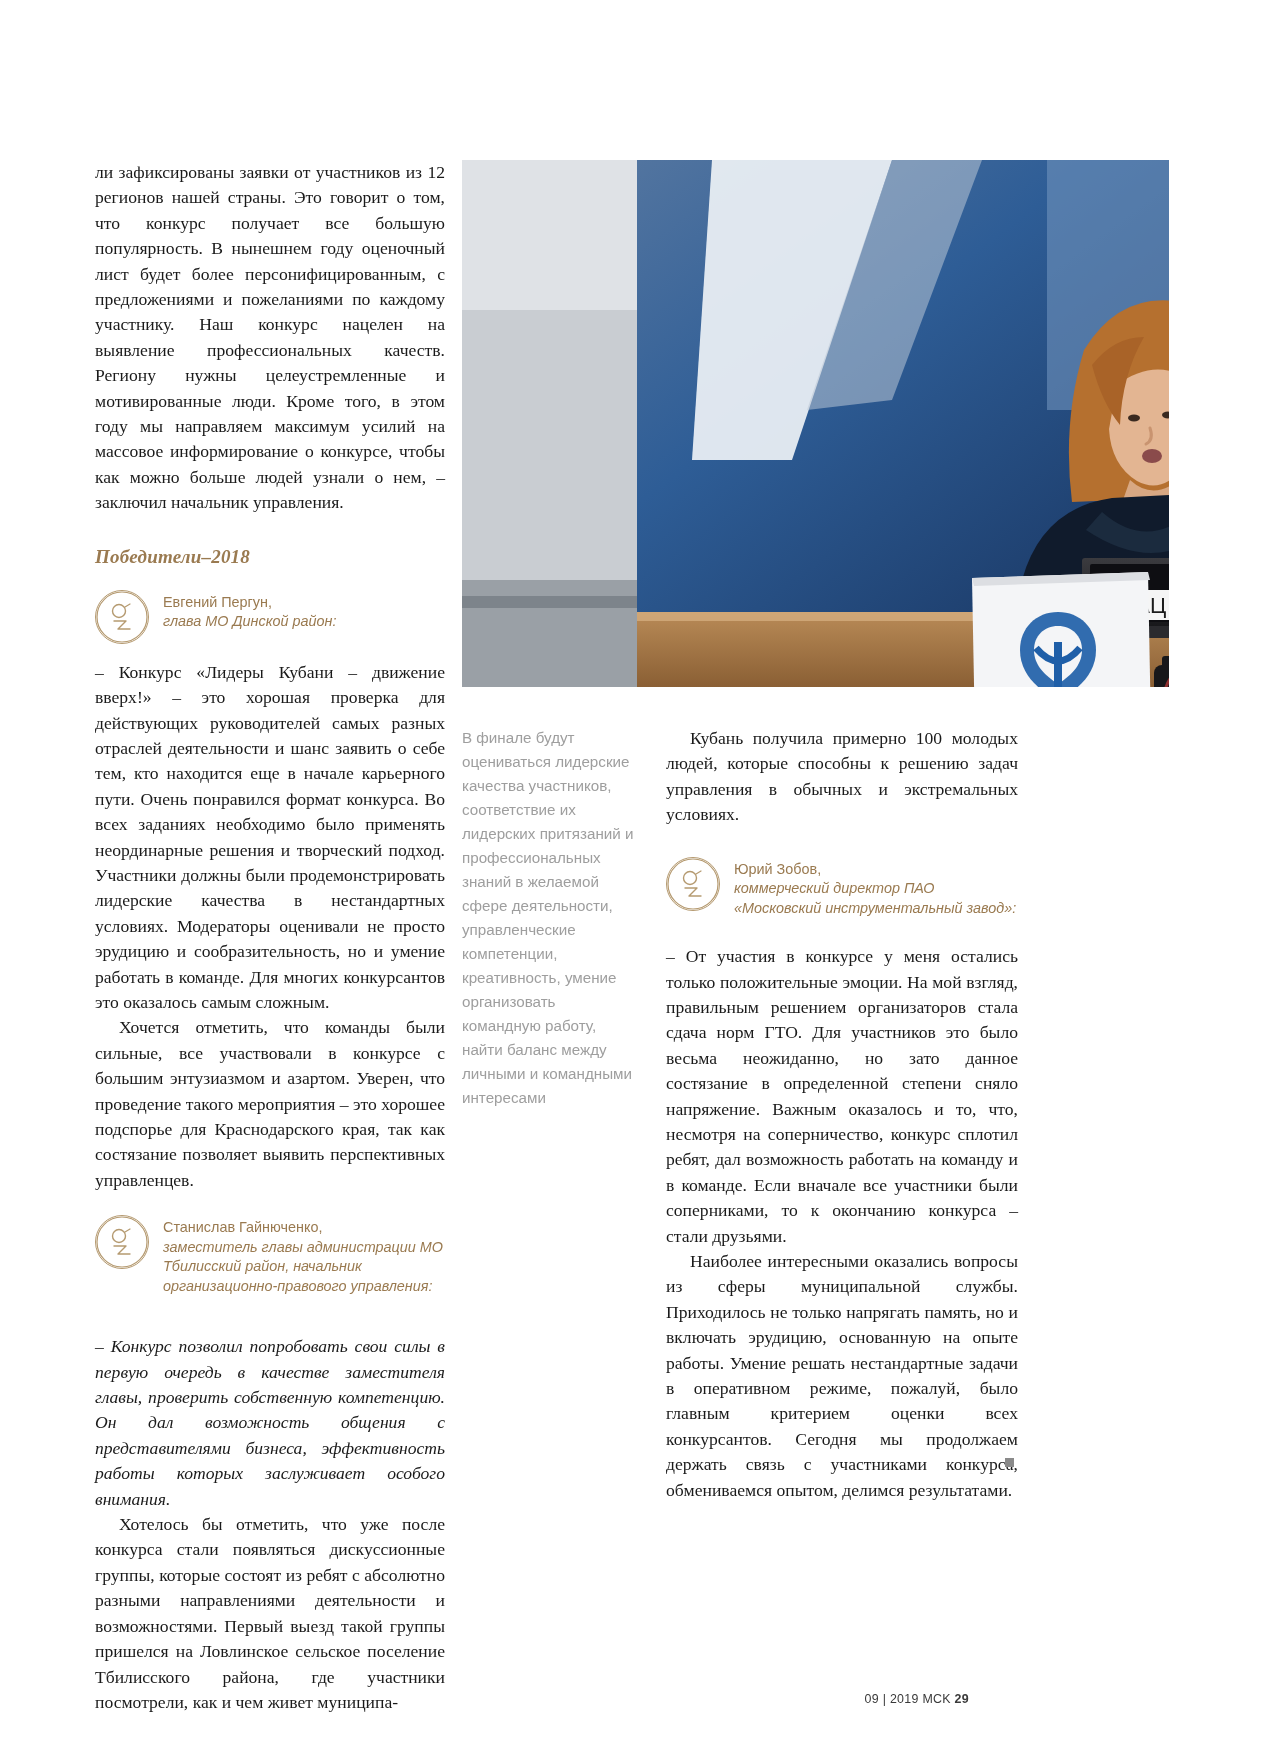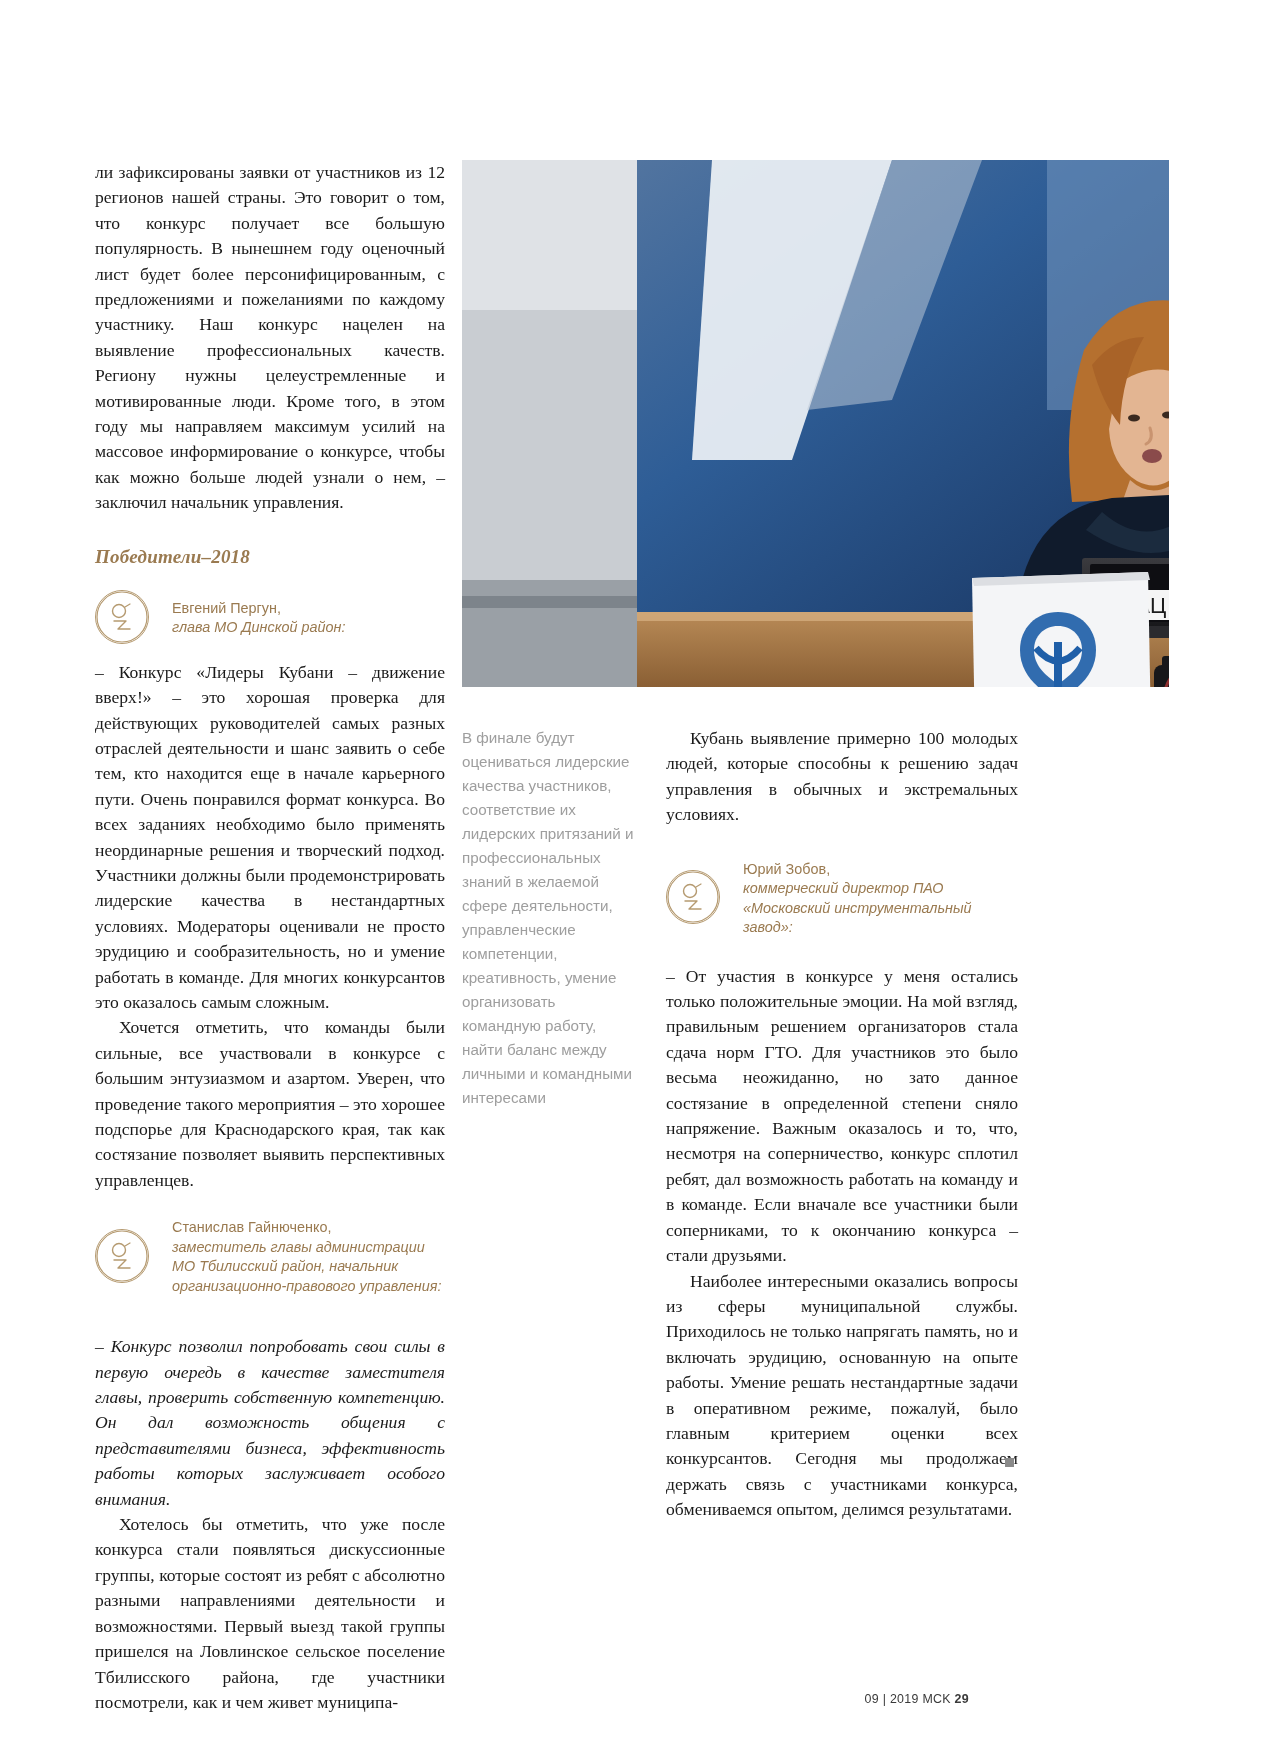--- a/index.html
+++ b/index.html
@@ -51,22 +51,22 @@
     font-size: 19px;
     color: #9a7a50;
     margin-top: 30px;
     margin-bottom: 4px;
     letter-spacing: .2px;
   }
 
   
   .speaker {
     display: flex;
-    align-items: center;
-    gap: 23px;
+    align-items: flex-start;
+    gap: 14px;
     margin-top: 22px;
     margin-bottom: 16px;
   }
   .speaker-badge {
     flex: 0 0 auto;
     width: 52px;
     height: 52px;
     border-radius: 50%;
     border: 1.4px solid #b59a70;
     position: relative;
@@ -343,21 +343,21 @@
         <polygon points="860,604 950,592 1000,612 906,626"></polygon>
       </g>
     </svg>
   </div>
 
   <div class="col-mid">
     <p class="pull-text">В финале будут оцениваться лидерские качества участников, соответствие их лидерских притязаний и профессиональных знаний в желаемой сфере деятельности, управленческие компетенции, креативность, умение организовать командную работу, найти баланс между личными и командными интересами</p>
   </div>
 
   <div class="col-right">
-    <p class="body-text indent">Кубань выявление примерно 100 молодых людей, которые способны к решению задач управления в обычных и экстремальных условиях.</p>
+    <p class="body-text indent">Кубань получила примерно 100 молодых людей, которые способны к решению задач управления в обычных и экстремальных условиях.</p>
 
     <div class="speaker" style="margin-top:29px;">
       <div class="speaker-badge">
         <svg width="52" height="52" viewBox="0 0 52 52">
           <circle cx="26" cy="26" r="25" fill="none" stroke="#b59a70" stroke-width="1.2"></circle>
           <circle cx="23" cy="20" r="6.5" fill="none" stroke="#b59a70" stroke-width="1.4"></circle>
           <path d="M18 30 L30 30 L22 38 L34 38" fill="none" stroke="#b59a70" stroke-width="1.4" stroke-linecap="round" stroke-linejoin="round"></path>
           <path d="M29 16 L34 13" fill="none" stroke="#b59a70" stroke-width="1.2" stroke-linecap="round"></path>
         </svg>
       </div>

